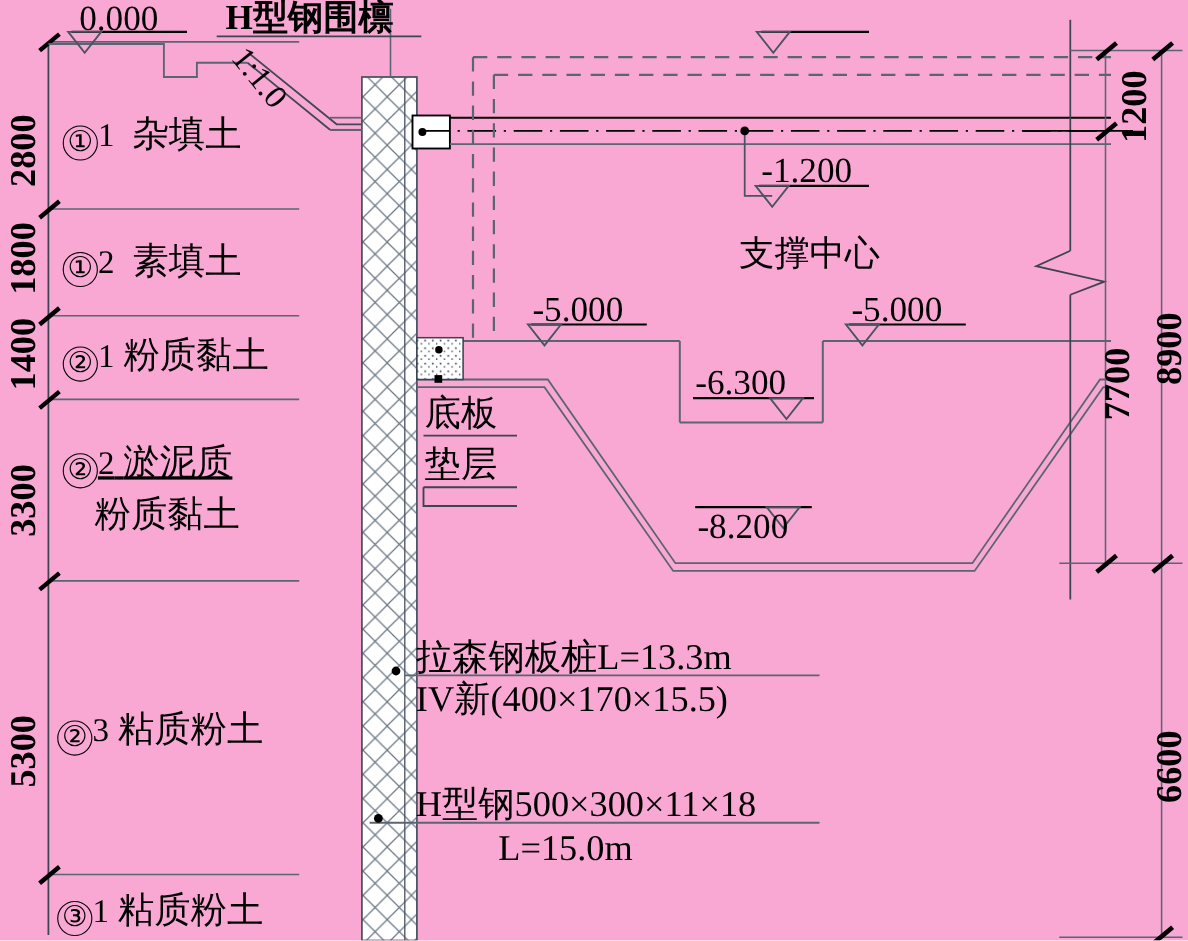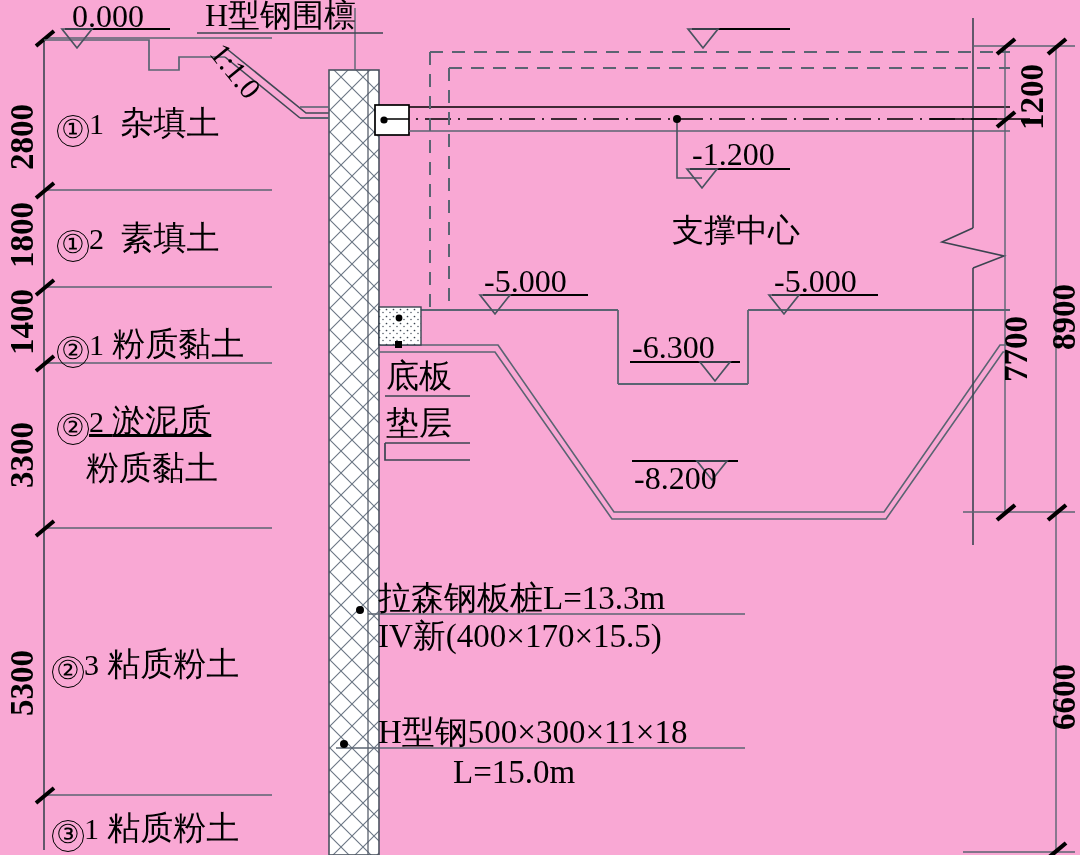--- a/index.html
+++ b/index.html
@@ -196,21 +196,21 @@
       <line x1="997" y1="127" x2="1015" y2="112"></line>
       <line x1="997" y1="520" x2="1015" y2="505"></line>
       <line x1="1048" y1="520" x2="1066" y2="505"></line>
       <line x1="1048" y1="858" x2="1066" y2="843"></line>
     </g>
 
   </svg>
 
   <div class="txt" style="left:72px; top:0px; font-size:32px;">0.000</div>
 
-  <div class="txt" style="left:205px; top:-1px; font-size:32px;">H型钢围檩</div>
+  <div class="txt" style="left:205px; top:-1px; font-size:32px;font-weight:bold;">H型钢围檩</div>
 
   <div class="txt vert" style="left:228px; top:38px; font-size:30px; transform: rotate(51deg);">1:1.0</div>
 
 
   <div class="txt" style="left:692px; top:138px; font-size:32px;">-1.200</div>
 
   <div class="txt" style="left:672px; top:186px; font-size:32px;margin-top:28px;">支撑中心</div>
 
   <div class="txt" style="left:484px; top:265px; font-size:32px;">-5.000</div>
 
@@ -225,21 +225,21 @@
   <div class="txt" style="left:386px; top:407px; font-size:33px;">垫层</div>
 
   <div class="txt" style="left:57px; top:107px; font-size:33px;">
     <span style="display:inline-block; border:1.6px solid #000; border-radius:50%; width:30px; height:30px; line-height:28px; text-align:center; font-size:26px; vertical-align:-4px;">①</span><span style="font-size:30px;">1</span>&nbsp;&nbsp;<span>杂填土</span>
   </div>
 
   <div class="txt" style="left:57px; top:222px; font-size:33px;">
     <span style="display:inline-block; border:1.6px solid #000; border-radius:50%; width:30px; height:30px; line-height:28px; text-align:center; font-size:26px; vertical-align:-4px;">①</span><span style="font-size:30px;">2</span>&nbsp;&nbsp;<span>素填土</span>
   </div>
 
-  <div class="txt" style="left:57px; top:308px; font-size:33px;margin-top:20px;">
+  <div class="txt" style="left:57px; top:308px; font-size:33px;">
     <span style="display:inline-block; border:1.6px solid #000; border-radius:50%; width:30px; height:30px; line-height:28px; text-align:center; font-size:26px; vertical-align:-4px;">②</span><span style="font-size:30px;">1</span>&nbsp;<span>粉质黏土</span>
   </div>
 
   <div class="txt" style="left:57px; top:405px; font-size:33px;text-decoration:underline;">
     <span style="display:inline-block; border:1.6px solid #000; border-radius:50%; width:30px; height:30px; line-height:28px; text-align:center; font-size:26px; vertical-align:-4px;">②</span><span style="font-size:30px;">2</span>&nbsp;<span>淤泥质</span>
   </div>
   <div class="txt" style="left:86px; top:452px; font-size:33px;">粉质黏土</div>
 
   <div class="txt" style="left:52px; top:648px; font-size:33px;">
     <span style="display:inline-block; border:1.6px solid #000; border-radius:50%; width:30px; height:30px; line-height:28px; text-align:center; font-size:26px; vertical-align:-4px;">②</span><span style="font-size:30px;">3</span>&nbsp;<span>粘质粉土</span>

